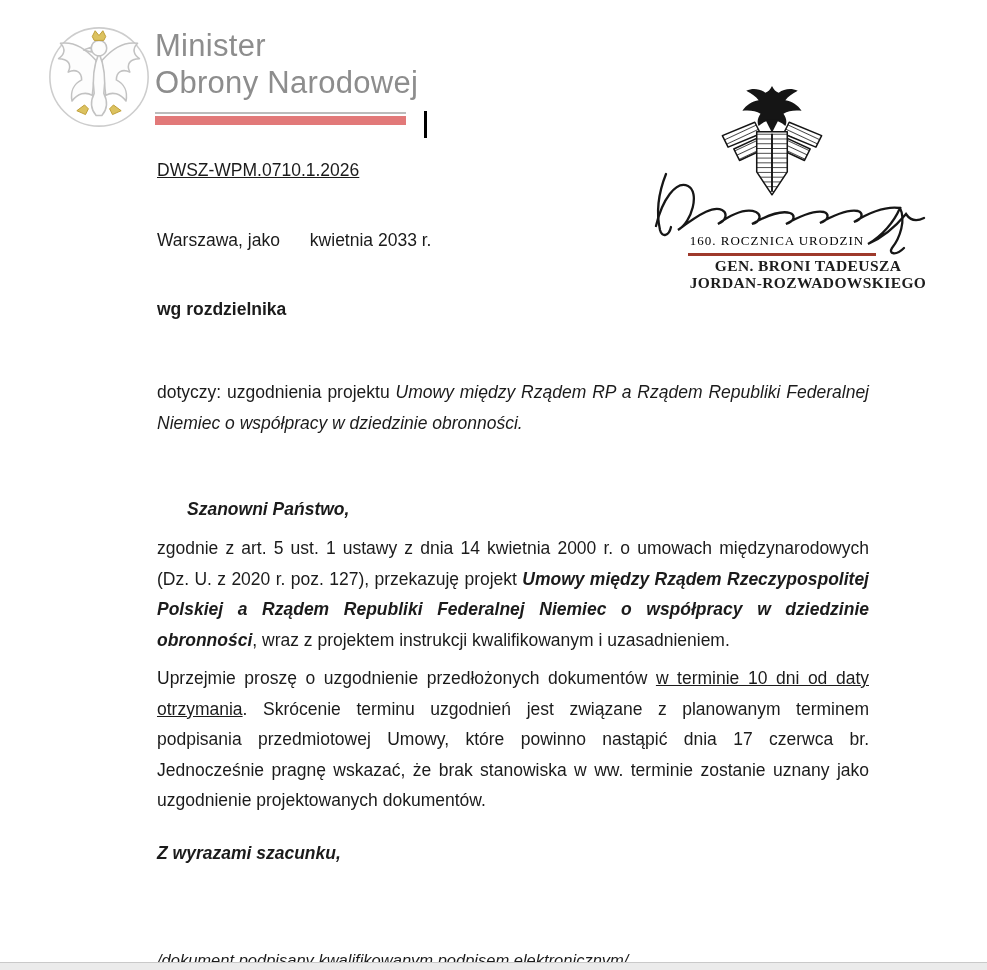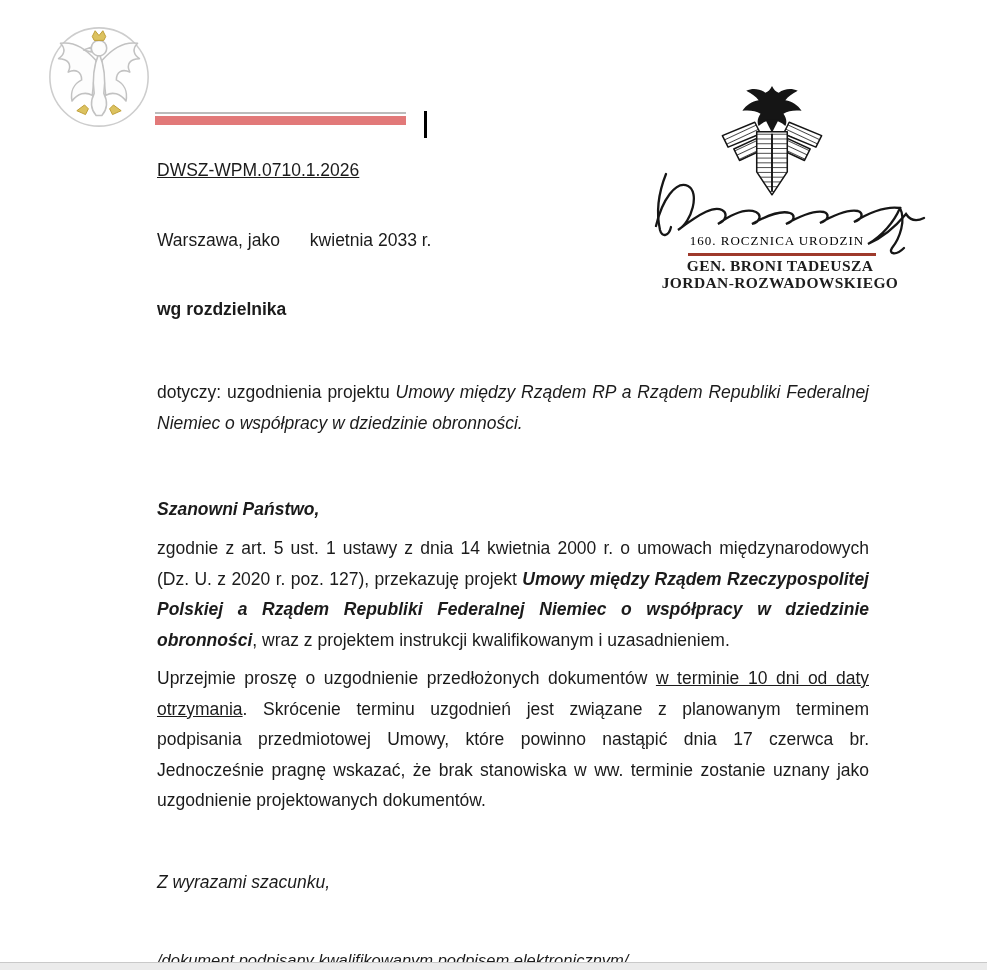--- a/index.html
+++ b/index.html
@@ -12,35 +12,35 @@
   .wordmark{position:absolute;left:155px;top:27px;font-size:31px;line-height:37px;color:#8d8d8d;letter-spacing:.3px;}
   .hdr-rule{position:absolute;left:155px;top:112px;width:251px;height:2px;background:#bcbcbc;}
   .hdr-bar{position:absolute;left:155px;top:116px;width:251px;height:9px;background:#e27979;}
   .hdr-tick{position:absolute;left:424px;top:111px;width:3px;height:27px;background:#000;}
   
   .badge-svg{position:absolute;left:710px;top:86px;width:124px;height:126px;}
   .sig-svg{position:absolute;left:648px;top:164px;width:292px;height:100px;}
   .emb-caption{position:absolute;left:652px;top:233px;width:250px;text-align:center;
     font-family:"Liberation Serif",serif;font-size:13px;letter-spacing:1px;color:#000000;}
   .emb-rule{position:absolute;left:688px;top:253px;width:188px;height:3px;background:#9e392b;}
-  .emb-name{position:absolute;left:640px;top:258px;width:280px;text-align:center;
+  .emb-name{position:absolute;left:668px;top:258px;width:280px;text-align:center;
     font-family:"Liberation Serif",serif;font-weight:bold;font-size:15.5px;line-height:16.5px;
     letter-spacing:.4px;color:#1d1d1d;}
   
   .blk{position:absolute;left:157px;width:712px;font-size:17.5px;line-height:30.5px;}
   .ref{top:155px;text-decoration:underline;}
   .dateline{top:225px;}
   .day-gap{display:inline-block;width:30px;}
   .distribution{top:294px;font-weight:bold;}
   .channel{top:337px;font-style:italic;text-decoration:underline;}
   .subject{top:377px;text-align:justify;}
-  .salutation{top:494px;font-weight:bold;font-style:italic;}
+  .salutation{top:494px;font-weight:bold;font-style:italic;margin-left:30px;}
   .para1{top:533px;text-align:justify;}
   .para2{top:663px;text-align:justify;}
-  .closing{top:867px;font-weight:normal;font-style:italic;}
+  .closing{top:838px;font-weight:bold;font-style:italic;}
   .signer{top:916px;font-weight:bold;}
   .note{top:945px;font-style:italic;font-size:16.5px;}
   .it{font-style:italic;}
   .bi{font-weight:bold;font-style:italic;}
   .ul{text-decoration:underline;}
   
   .bottom-edge{position:absolute;left:0;top:962px;width:987px;height:8px;background:#ebebeb;border-top:1px solid #c9c9c9;}
 </style>
 </head>
 <body>
@@ -56,20 +56,24 @@
       <path d="M55 17 C50 17 47 21 47 25 C47 29 50 32 53 33 L57 33 C60 32 63 29 63 25 C63 21 60 17 55 17 Z"></path>
       <path d="M47 24 L39 27 L47 29 Z"></path>
     </g>
     <g fill="#dcc25f" stroke="#bd9c34" stroke-width="1">
       <path d="M48 13 L51 7 L55 12 L59 7 L62 13 L60 17 L50 17 Z"></path>
       <path d="M40 84 l-8 6 9 4 3-6 z"></path>
       <path d="M70 84 l8 6 -9 4 -3-6 z"></path>
     </g>
   </svg>
 
+  <div class="wordmark">
+    <div>Minister</div>
+    <div>Obrony Narodowej</div>
+  </div>
   <div class="hdr-rule"></div>
   <div class="hdr-bar"></div>
   <div class="hdr-tick"></div>
 
   <svg class="badge-svg" viewBox="0 0 120 132" aria-hidden="true">
     <defs>
       <pattern id="hatchL" patternUnits="userSpaceOnUse" width="5" height="5" patternTransform="rotate(65)">
         <rect width="5" height="5" fill="#ffffff"></rect>
           <line x1="0" y1="0" x2="0" y2="5" stroke="#161616" stroke-width="1.6"></line>
       </pattern>

